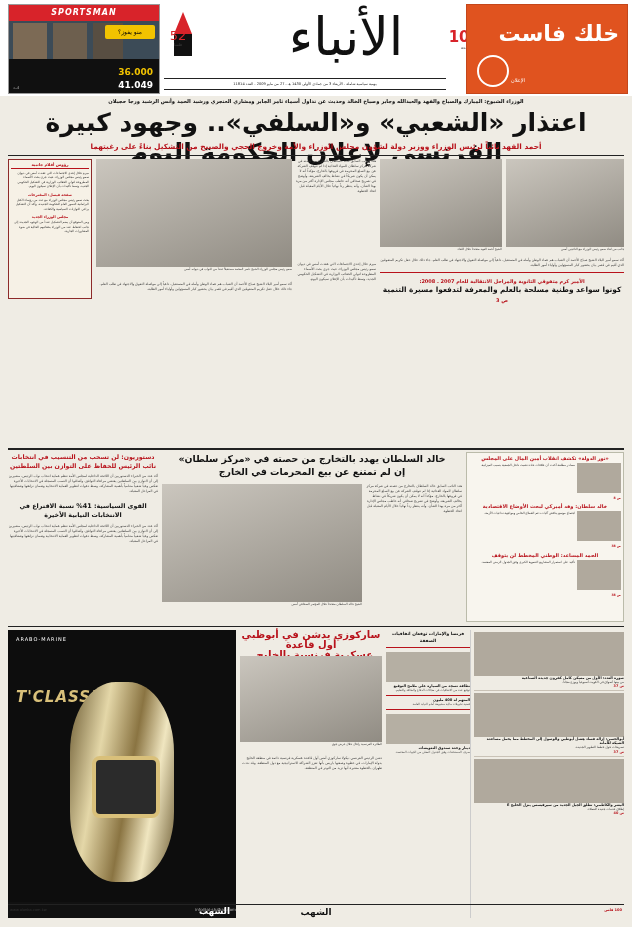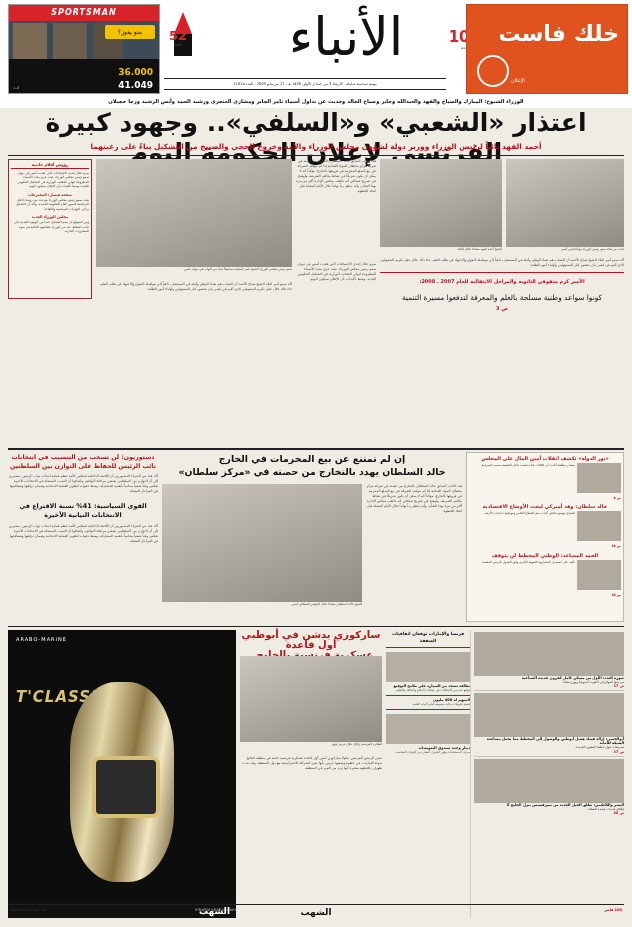--- a/index.html
+++ b/index.html
@@ -14,40 +14,40 @@
   .ar{direction:rtl;text-align:right;}
   .tiny{font-size:3.4px;line-height:1.45;color:#3a3a3a;}
   .micro{font-size:3px;line-height:1.4;color:#4a4a4a;}
   .box{position:absolute;box-sizing:border-box;}
   .imgph{background:#b9b3a8;position:relative;overflow:hidden;}
   .imgph:after{content:"";position:absolute;inset:0;
     background:linear-gradient(160deg,rgba(255,255,255,.25),rgba(0,0,0,.22));}
   .cap{font-size:3px;color:#333;line-height:1.3;padding-top:1px;}
 
   
-  .top-strip{position:absolute;left:0;top:0;width:632px;height:108px;background:#fff;}
+  .top-strip{position:absolute;left:0;top:0;width:632px;height:96px;background:#fff;}
   .ad-left{position:absolute;left:8px;top:4px;width:150px;height:88px;background:#1b1b1b;color:#fff;overflow:hidden;border:1px solid #999;}
   .ad-left .sport{position:absolute;left:0;top:0;width:150px;height:16px;background:#d8232a;color:#fff;font-size:8px;font-weight:bold;letter-spacing:1px;text-align:center;line-height:16px;font-style:italic;}
   .ad-left .photoband{position:absolute;left:0;top:16px;width:150px;height:40px;background:#3c4b57;}
   .ad-left .faceA{position:absolute;left:4px;top:18px;width:34px;height:36px;background:#7c6a55;}
   .ad-left .faceB{position:absolute;left:44px;top:18px;width:34px;height:36px;background:#6d5f4e;}
   .ad-left .faceC{position:absolute;left:84px;top:18px;width:30px;height:36px;background:#584e42;}
   .ad-left .yellowtag{position:absolute;left:96px;top:20px;width:50px;height:14px;background:#f2c300;color:#000;font-size:6px;text-align:center;line-height:14px;border-radius:2px;}
   .ad-left .pricebar{position:absolute;left:0;bottom:0;width:150px;height:34px;background:#101010;}
   .ad-left .p1{position:absolute;right:6px;bottom:16px;color:#f2c300;font-size:9px;font-weight:bold;}
   .ad-left .p2{position:absolute;right:6px;bottom:3px;color:#fff;font-size:9px;font-weight:bold;}
   .ad-left .small-l{position:absolute;left:4px;bottom:3px;color:#ccc;font-size:4px;}
 
   .masthead{position:absolute;left:160px;top:2px;width:290px;height:92px;}
   .mast-logo{position:absolute;right:4px;top:4px;width:200px;height:62px;color:#111;
      font-size:52px;font-weight:normal;text-align:center;line-height:62px;font-family:"DejaVu Sans",sans-serif;}
   .flamebox{position:absolute;left:6px;top:10px;width:34px;height:50px;}
   .flame{width:0;height:0;border-left:9px solid transparent;border-right:9px solid transparent;border-bottom:22px solid #d8232a;margin:0 auto;}
   .flamestem{width:18px;height:22px;background:#111;margin:0 auto;}
-  .price-red{position:absolute;left:-2px;top:26px;width:40px;text-align:center;color:#d8232a;font-size:13px;font-weight:bold;}
+  .price-red{position:absolute;left:-2px;top:26px;width:40px;text-align:center;color:#d8232a;font-size:13px;font-weight:normal;}
   .price-sub{position:absolute;left:-2px;top:40px;width:40px;text-align:center;color:#444;font-size:4px;}
   .mast-bar{position:absolute;right:4px;bottom:4px;width:282px;height:10px;border-top:1px solid #222;border-bottom:1px solid #222;font-size:3.6px;color:#222;line-height:10px;text-align:center;}
 
   .pages-badge{position:absolute;left:452px;top:30px;width:28px;text-align:center;}
   .pages-num{color:#d8232a;font-size:15px;font-weight:bold;line-height:15px;}
   .pages-lbl{color:#333;font-size:4px;}
 
   .ad-right{position:absolute;left:466px;top:4px;width:160px;height:88px;background:#e0531f;overflow:hidden;border:1px solid #c4461a;}
   .ad-right .big{position:absolute;right:8px;top:16px;color:#fff;font-size:22px;font-weight:bold;}
   .ad-right .logo-circle{position:absolute;left:10px;bottom:6px;width:28px;height:28px;border:2px solid #fff;border-radius:50%;}
@@ -204,36 +204,36 @@
   </div>
   <div class="box photo3">
     <div class="imgph" style="width:100%;height:88px;"></div>
     <div class="cap ar">جانب من لقاء سمو رئيس الوزراء مع النائبتين أمس</div>
   </div>
 
   <div class="box txt-right ar">
     <div class="tiny">أكد سمو أمير البلاد الشيخ صباح الأحمد أن الشباب هم عماد الوطن وأمله في المستقبل، داعياً إلى مواصلة التفوق والاجتهاد في طلب العلم. جاء ذلك خلال حفل تكريم المتفوقين الذي أقيم في قصر بيان بحضور كبار المسؤولين وأولياء أمور الطلبة.</div>
     <div class="redline" style="margin:4px 0;"></div>
     <div style="font-size:5px;color:#b8121b;font-weight:bold;text-align:center;line-height:8px;">الأمير كرم متفوقي الثانوية والمراحل الانتقالية للعام 2007 ـ 2008:</div>
-    <div style="font-size:7.4px;color:#111;font-weight:normal;text-align:center;line-height:10px;margin-top:8px;">كونوا سواعد وطنية مسلحة بالعلم والمعرفة لتدفعوا مسيرة التنمية</div>
+    <div style="font-size:7.4px;color:#111;font-weight:bold;text-align:center;line-height:10px;margin-top:0;">كونوا سواعد وطنية مسلحة بالعلم والمعرفة لتدفعوا مسيرة التنمية</div>
     <div style="font-size:5px;color:#b8121b;font-weight:bold;text-align:center;margin-top:2px;">ص 3</div>
   </div>
 
   <div class="hr-mid"></div>
 
   <div class="lead-left ar">
     <div class="hl">دستوريون: لن تسحب من التنسيب في انتخابات نائب الرئيس للحفاظ على التوازن بين السلطتين</div>
     <div class="tiny" style="margin-top:4px;">أكد عدد من الخبراء الدستوريين أن اللائحة الداخلية لمجلس الأمة تنظم عملية انتخاب نواب الرئيس، مشيرين إلى أن التوازن بين السلطتين يقتضي مراعاة التوافق. وأضافوا أن النسب المسجلة في الانتخابات الأخيرة تعكس وعياً شعبياً متنامياً بأهمية المشاركة، وسط دعوات لتطوير العملية الانتخابية وضمان نزاهتها وشفافيتها في المراحل المقبلة.</div>
     <div class="hl2">القوى السياسية: 41% نسبة الاقتراع في الانتخابات النيابية الأخيرة</div>
     <div class="tiny" style="margin-top:4px;">أكد عدد من الخبراء الدستوريين أن اللائحة الداخلية لمجلس الأمة تنظم عملية انتخاب نواب الرئيس، مشيرين إلى أن التوازن بين السلطتين يقتضي مراعاة التوافق. وأضافوا أن النسب المسجلة في الانتخابات الأخيرة تعكس وعياً شعبياً متنامياً بأهمية المشاركة، وسط دعوات لتطوير العملية الانتخابية وضمان نزاهتها وشفافيتها في المراحل المقبلة.</div>
   </div>
 
   <div class="mid-head ar">
+    <div>خالد السلطان يهدد بالتخارج من حصته في «مركز سلطان»</div>
     <div>إن لم تمتنع عن بيع المحرمات في الخارج</div>
-    <div>خالد السلطان يهدد بالتخارج من حصته في «مركز سلطان»</div>
   </div>
 
   <div class="box mid-photo">
     <div class="imgph" style="width:100%;height:118px;"></div>
     <div class="cap ar">الشيخ خالد السلطان متحدثاً خلال المؤتمر الصحافي أمس</div>
   </div>
 
   <div class="box mid-text ar tiny">هدد النائب السابق خالد السلطان بالتخارج من حصته في شركة مركز سلطان للمواد الغذائية إذا لم تتوقف الشركة عن بيع السلع المحرمة في فروعها بالخارج، مؤكداً أنه لا يمكن أن يكون شريكاً في نشاط يخالف الشريعة. وأوضح في تصريح صحافي أنه خاطب مجلس الإدارة أكثر من مرة بهذا الشأن، وأنه ينتظر رداً نهائياً خلال الأيام المقبلة قبل اتخاذ الخطوة.</div>
 
   <div class="rightcol ar">

